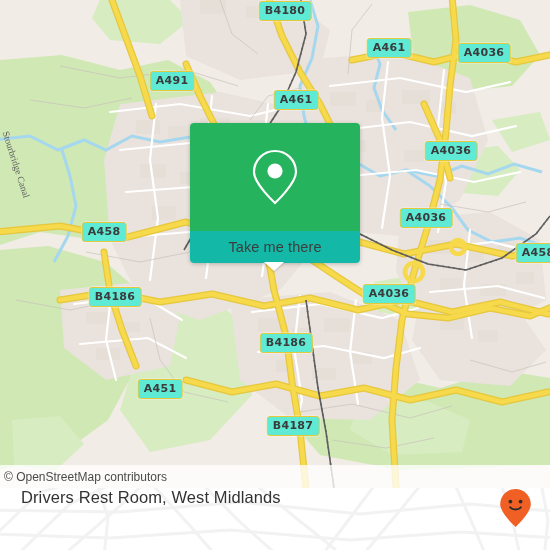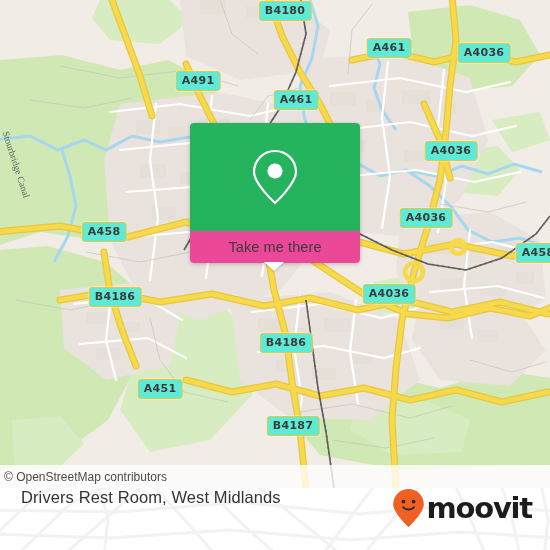--- a/index.html
+++ b/index.html
@@ -72,21 +72,21 @@
   }
   .callout-top {
     height: 108px;
     background: #26b35e;
     display: flex;
     align-items: center;
     justify-content: center;
   }
   .callout-bottom {
     height: 32px;
-    background: #ec4899;
+    background: #14b8a6;
     display: flex;
     align-items: center;
     justify-content: center;
   }
   .callout-label {
     color: #3c3c3c;
     font-size: 14.5px;
     font-family: "Liberation Sans", sans-serif;
     letter-spacing: .1px;
   }
@@ -341,21 +341,21 @@
         <path class="raild" d="M306 300 L312 344 L318 388 L326 432 L334 488"></path>
       </g>
     </svg>
 
     <div class="canal-label" style="left:10px; top:130px; transform: rotate(72deg);">Stourbridge Canal</div>
 
     <div id="shields">
         <div class="shield" style="left: 285px; top: 11px;">B4180</div>
         <div class="shield" style="left: 389px; top: 48px;">A461</div>
         <div class="shield" style="left: 484px; top: 53px;">A4036</div>
-        <div class="shield" style="left: 198px; top: 81px;">A491</div>
+        <div class="shield" style="left: 172px; top: 81px;">A491</div>
         <div class="shield" style="left: 296px; top: 100px;">A461</div>
         <div class="shield" style="left: 451px; top: 151px;">A4036</div>
         <div class="shield" style="left: 426px; top: 218px;">A4036</div>
         <div class="shield" style="left: 104px; top: 232px;">A458</div>
         <div class="shield" style="left: 538px; top: 253px;">A458</div>
         <div class="shield" style="left: 115px; top: 297px;">B4186</div>
         <div class="shield" style="left: 389px; top: 294px;">A4036</div>
         <div class="shield" style="left: 286px; top: 343px;">B4186</div>
         <div class="shield" style="left: 160px; top: 389px;">A451</div>
         <div class="shield" style="left: 293px; top: 426px;">B4187</div>
@@ -400,18 +400,17 @@
     </svg>
     <div class="footer-inner">
       <span class="place-title">Drivers Rest Room, West Midlands</span>
       <span class="brand">
         <svg width="33" height="40" viewBox="0 0 33 40">
           <path d="M16.5 1 C8 1 1.2 7.8 1.2 16.3 C1.2 25 16.5 39 16.5 39 C16.5 39 31.8 25 31.8 16.3 C31.8 7.8 25 1 16.5 1 Z" fill="#f06025"></path>
           <circle cx="11.4" cy="13.6" r="1.85" fill="#2b2b2b"></circle>
           <circle cx="21.6" cy="13.6" r="1.85" fill="#2b2b2b"></circle>
           <path d="M11.2 19.2 C13.3 22.2 19.7 22.2 21.8 19.2" fill="none" stroke="#2b2b2b" stroke-width="1.9" stroke-linecap="round"></path>
         </svg>
-        <span class="brand-word">moovit</span>
       </span>
     </div>
   </div>
 
 </div>
 
 </body></html>

